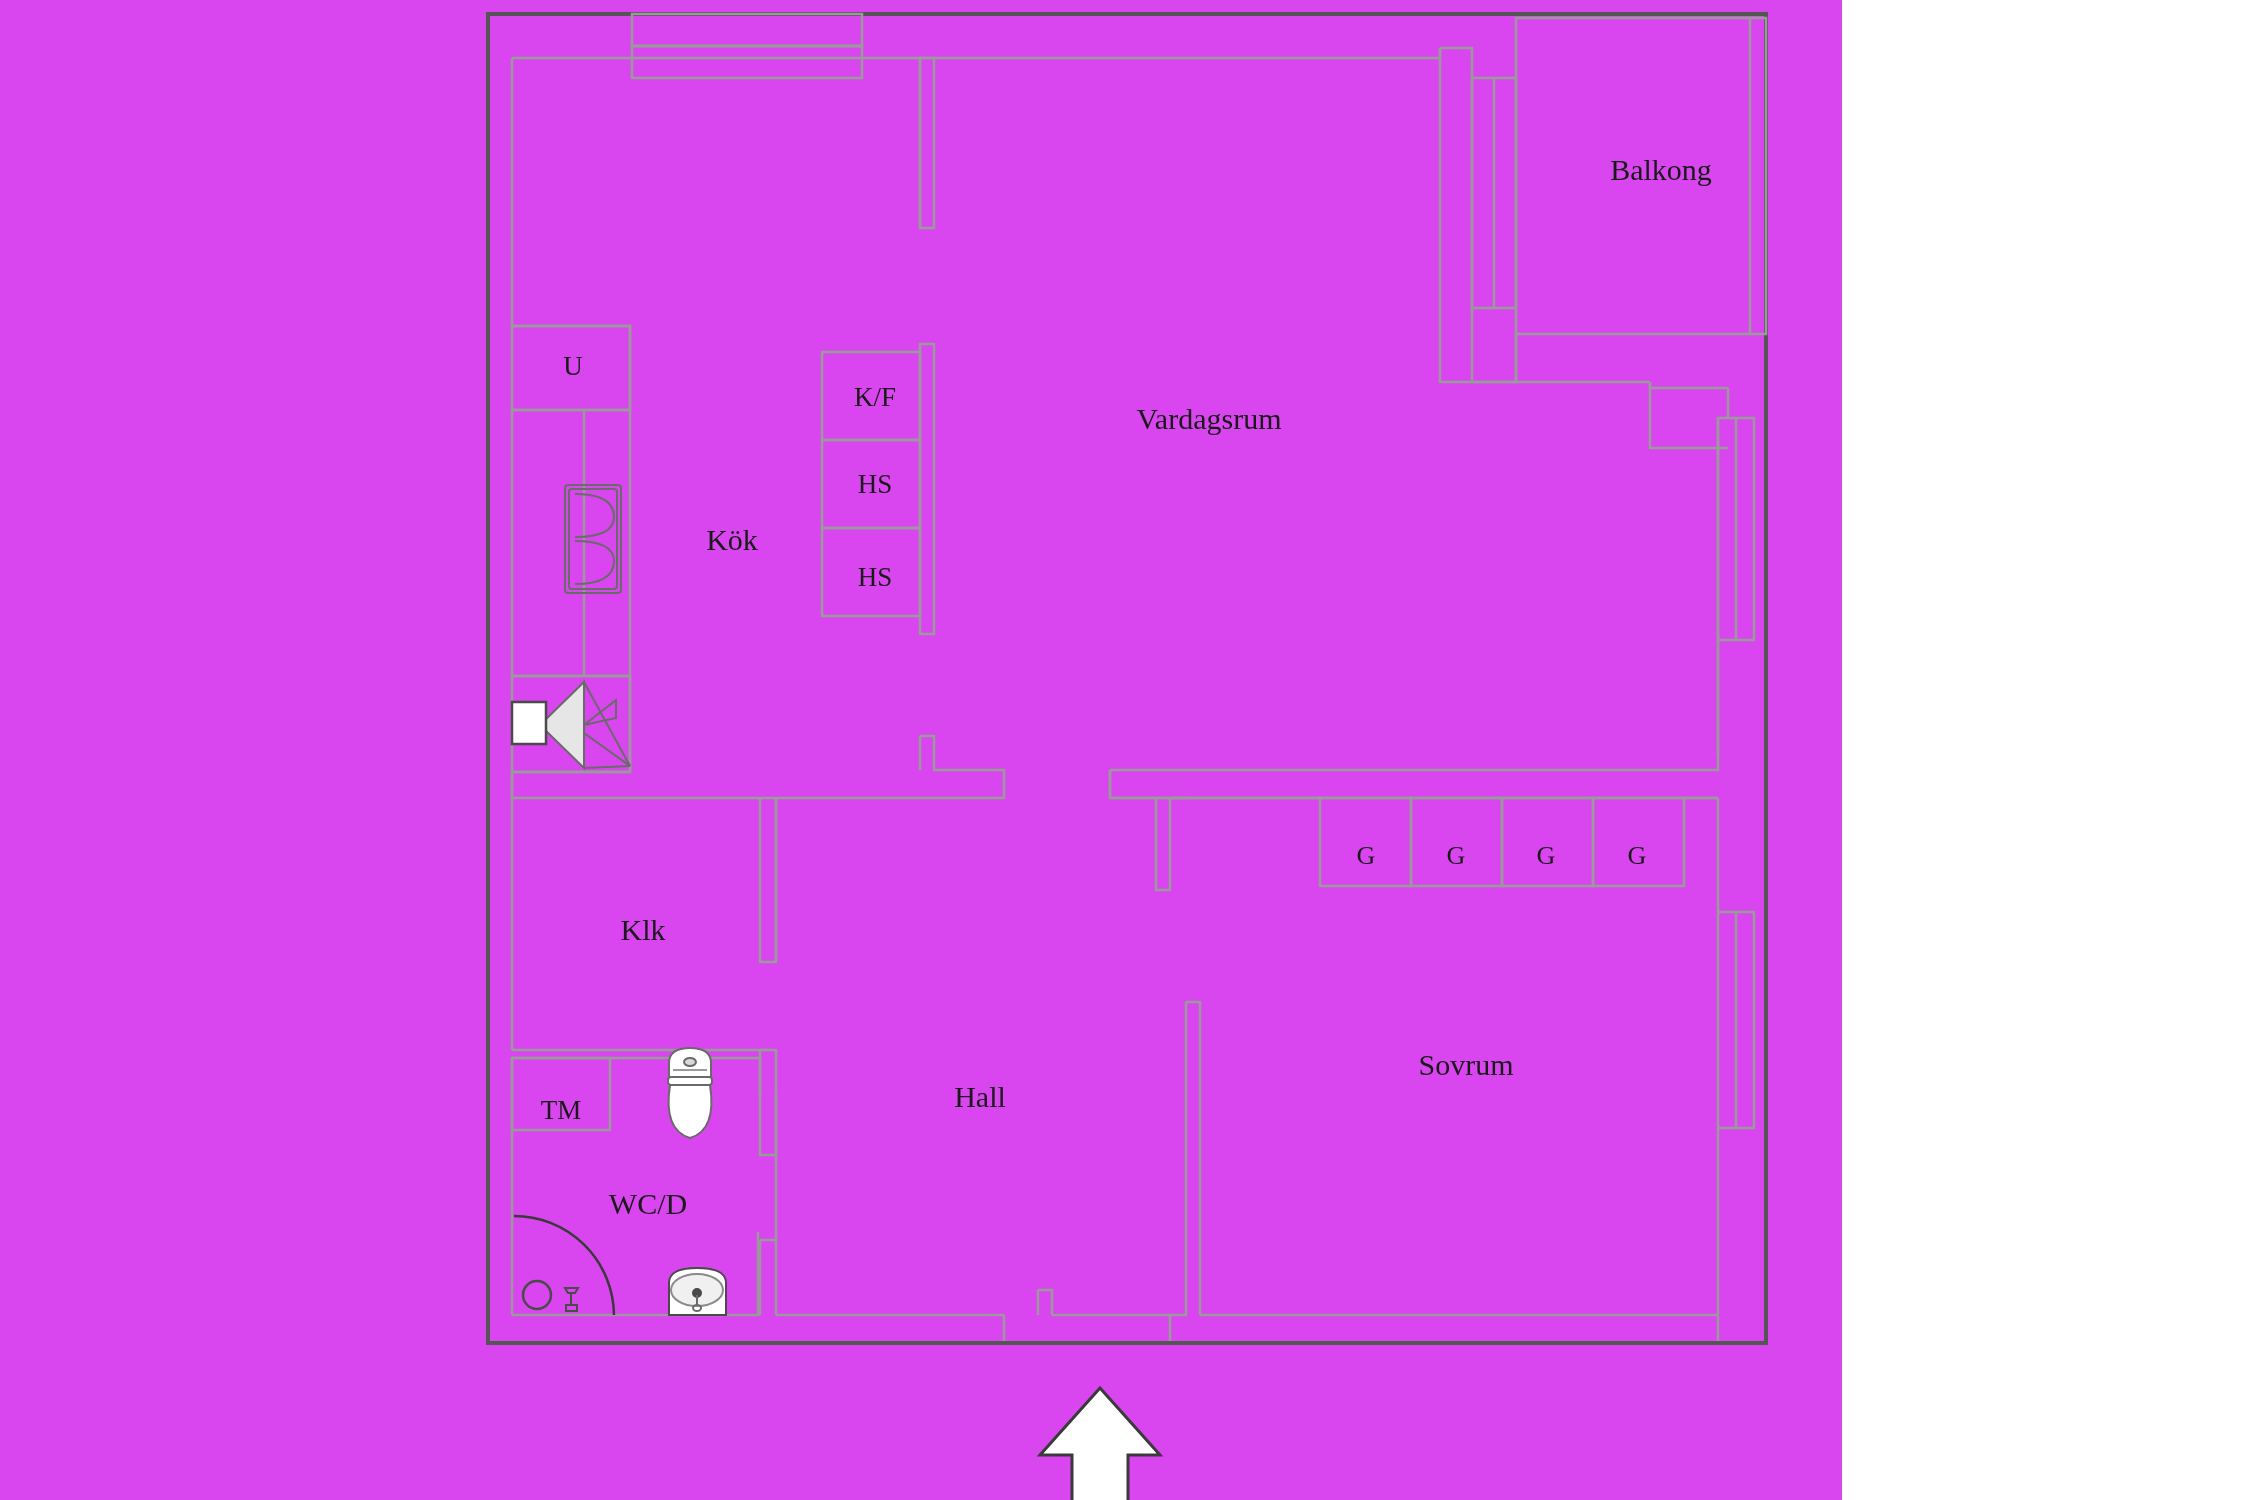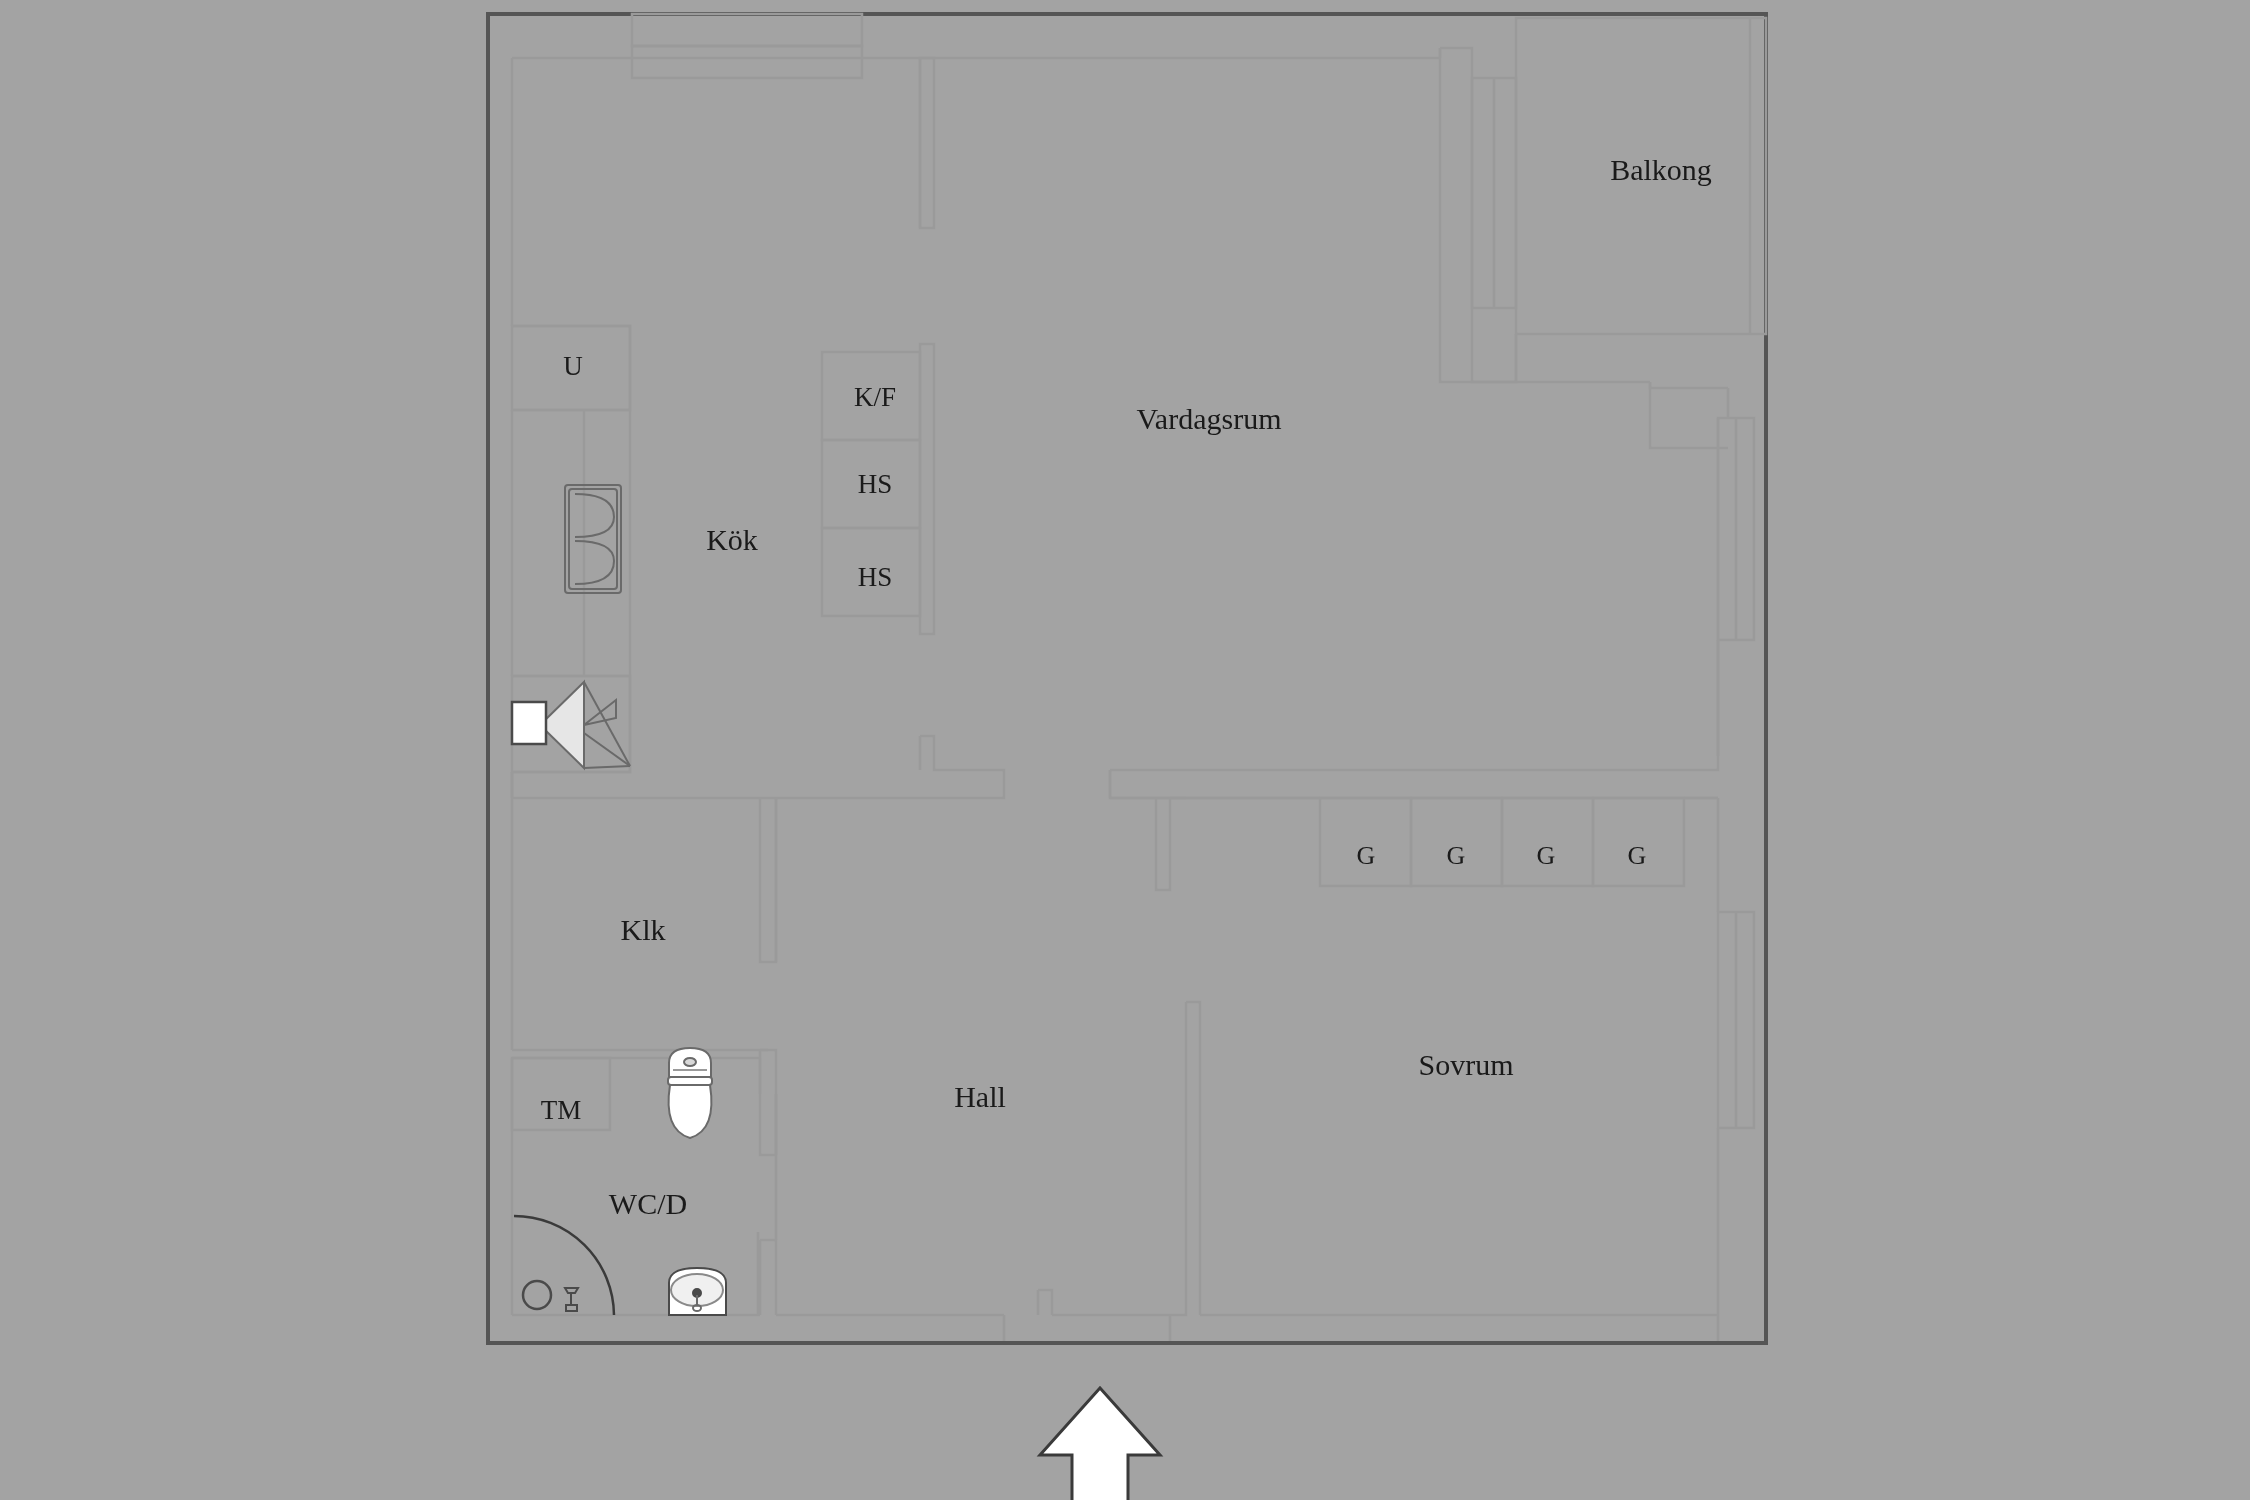--- a/index.html
+++ b/index.html
@@ -6,23 +6,23 @@
     margin: 0;
     padding: 0;
     background: #ffffff;
     width: 2250px;
     height: 1500px;
     overflow: hidden;
     font-family: "Liberation Serif", serif;
   }
   #plan-root {
     position: relative;
-    width: 2250px;
+    width: 1842px;
     height: 1500px;
-    background: #a3a3a3;
+    background: #d946ef;
   }
   #floorplan-svg {
     position: absolute;
     left: 0;
     top: 0;
     width: 2250px;
     height: 1500px;
   }
   .room-label {
     font-family: "Liberation Serif", serif;

